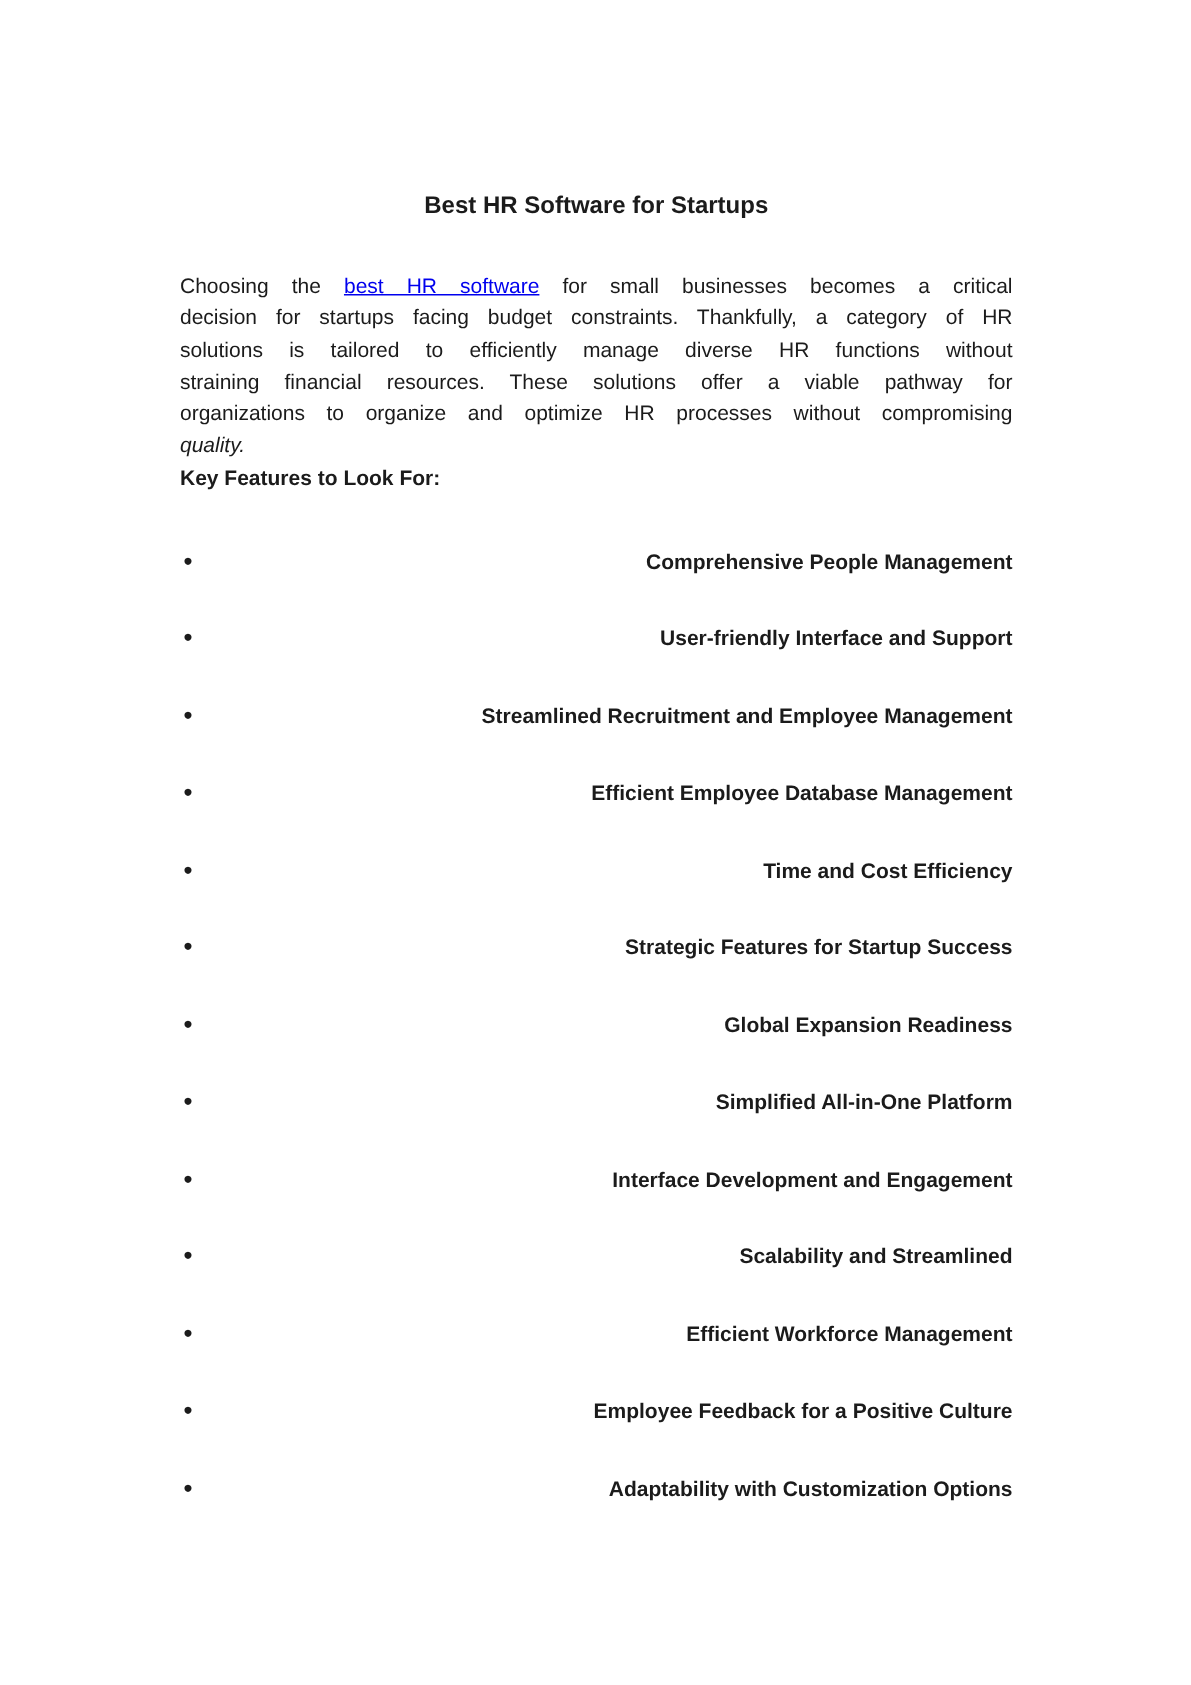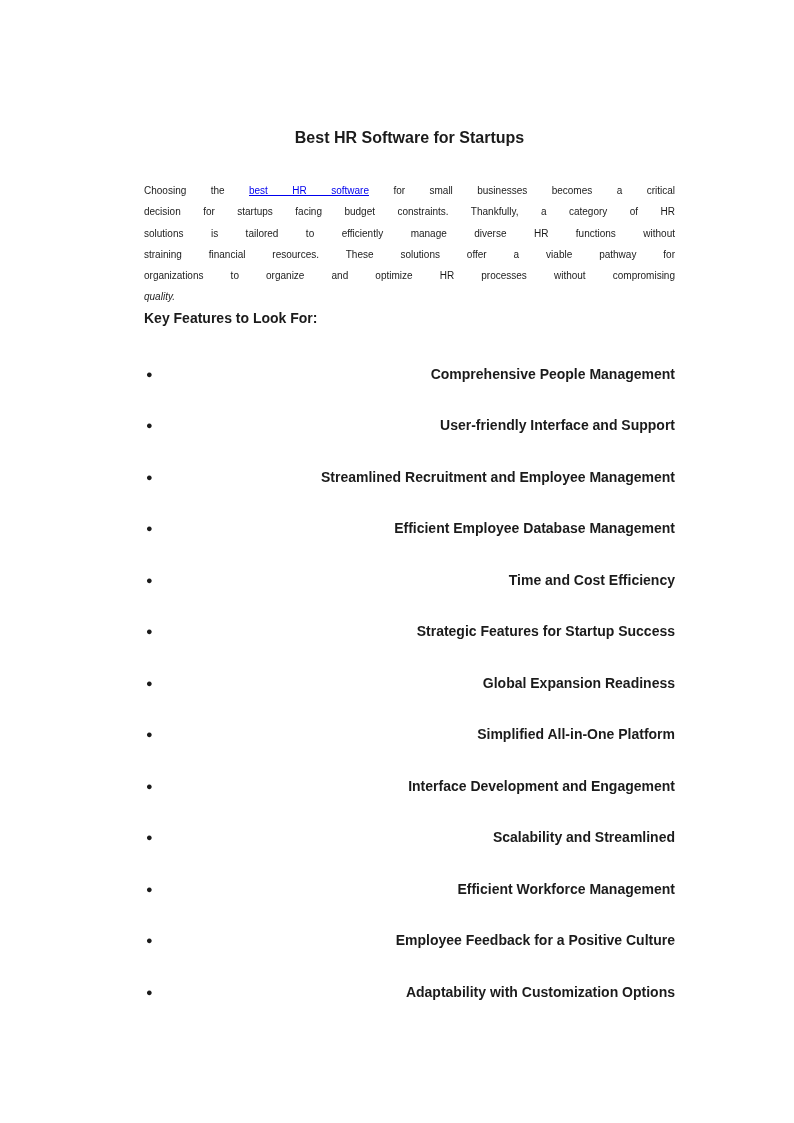--- a/index.html
+++ b/index.html
@@ -5,35 +5,34 @@
   * { margin: 0; padding: 0; box-sizing: border-box; }
   html, body { background: #ffffff; }
   .page {
     position: relative;
     width: 794px;
     height: 1123px;
     background: #ffffff;
     font-family: "Liberation Sans", "DejaVu Sans", sans-serif;
     color: #1b1b1b;
     overflow: hidden;
-    padding-left: 24px;
   }
   .content {
     padding: 128px 119px 0 120px; 
   }
   .doc-title {
     font-size: 16px;
     line-height: 20px;
     font-weight: 700;
     text-align: center;
     color: #1b1b1b;
   }
   .intro {
     margin-top: 32px;
-    font-size: 10px;
+    font-size: 14px;
     line-height: 21.3px;
   }
   .jline {
     text-align: justify;
     text-align-last: justify;
   }
   .lastline {
     text-align: left;
     font-style: italic;
   }

